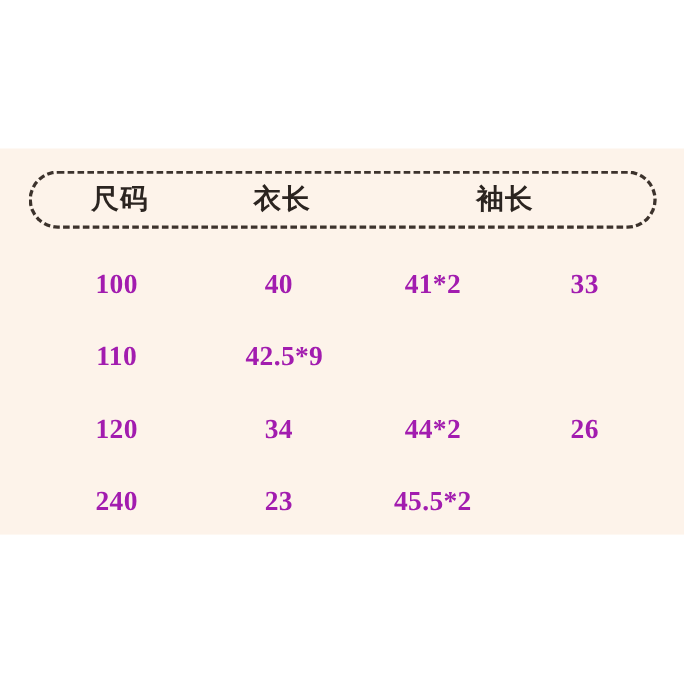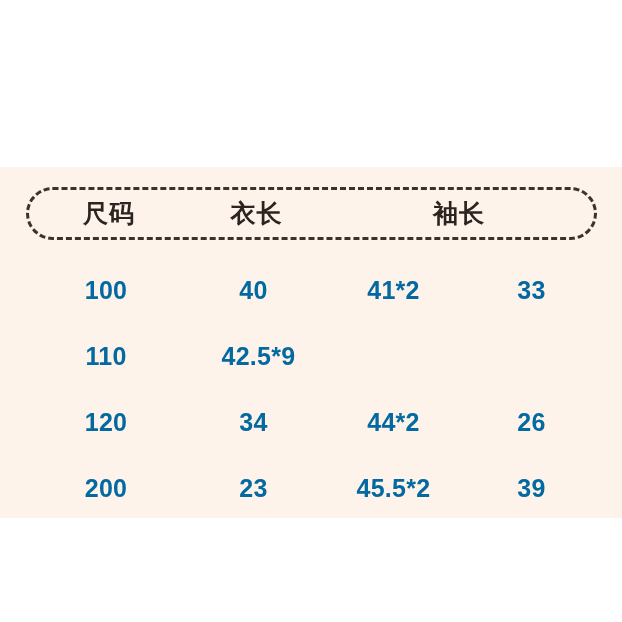--- a/index.html
+++ b/index.html
@@ -19,21 +19,20 @@
   }
 
   
   .chart-panel {
     position: absolute;
     left: 0;
     top: 135px;
     width: 622px;
     height: 351px;
     background: #fdf3ea;
-    margin-top: 32px;
   }
 
   
   .header-row {
     position: absolute;
     left: 26px;
     top: 20px;
     width: 571px;
     height: 53px;
     box-sizing: border-box;
@@ -65,23 +64,24 @@
     display: flex;
     align-items: center;
     height: 66px;
   }
 
   .data-cell {
     flex: 1 1 0;
     text-align: center;
     font-size: 25px;
     font-weight: bold;
-    color: #0369a1;
+    color: #a21caf;
     line-height: 1;
     letter-spacing: 0.3px;
+    font-family: Liberation Serif, serif;
   }
 
   
   .col-0 { flex: 0 0 160px; }
   .col-1 { flex: 0 0 135px; }
   .col-2 { flex: 0 0 145px; }
   .col-3 { flex: 1 1 auto; }
 </style>
 </head>
 <body>
@@ -111,21 +111,20 @@
       </div>
 
       <div class="data-row">
         <div class="data-cell col-0">120</div>
         <div class="data-cell col-1">34</div>
         <div class="data-cell col-2">44*2</div>
         <div class="data-cell col-3">26</div>
       </div>
 
       <div class="data-row">
-        <div class="data-cell col-0">200</div>
+        <div class="data-cell col-0">240</div>
         <div class="data-cell col-1">23</div>
         <div class="data-cell col-2">45.5*2</div>
-        <div class="data-cell col-3">39</div>
       </div>
 
     </div>
   </div>
 </div>
 
 </body></html>

